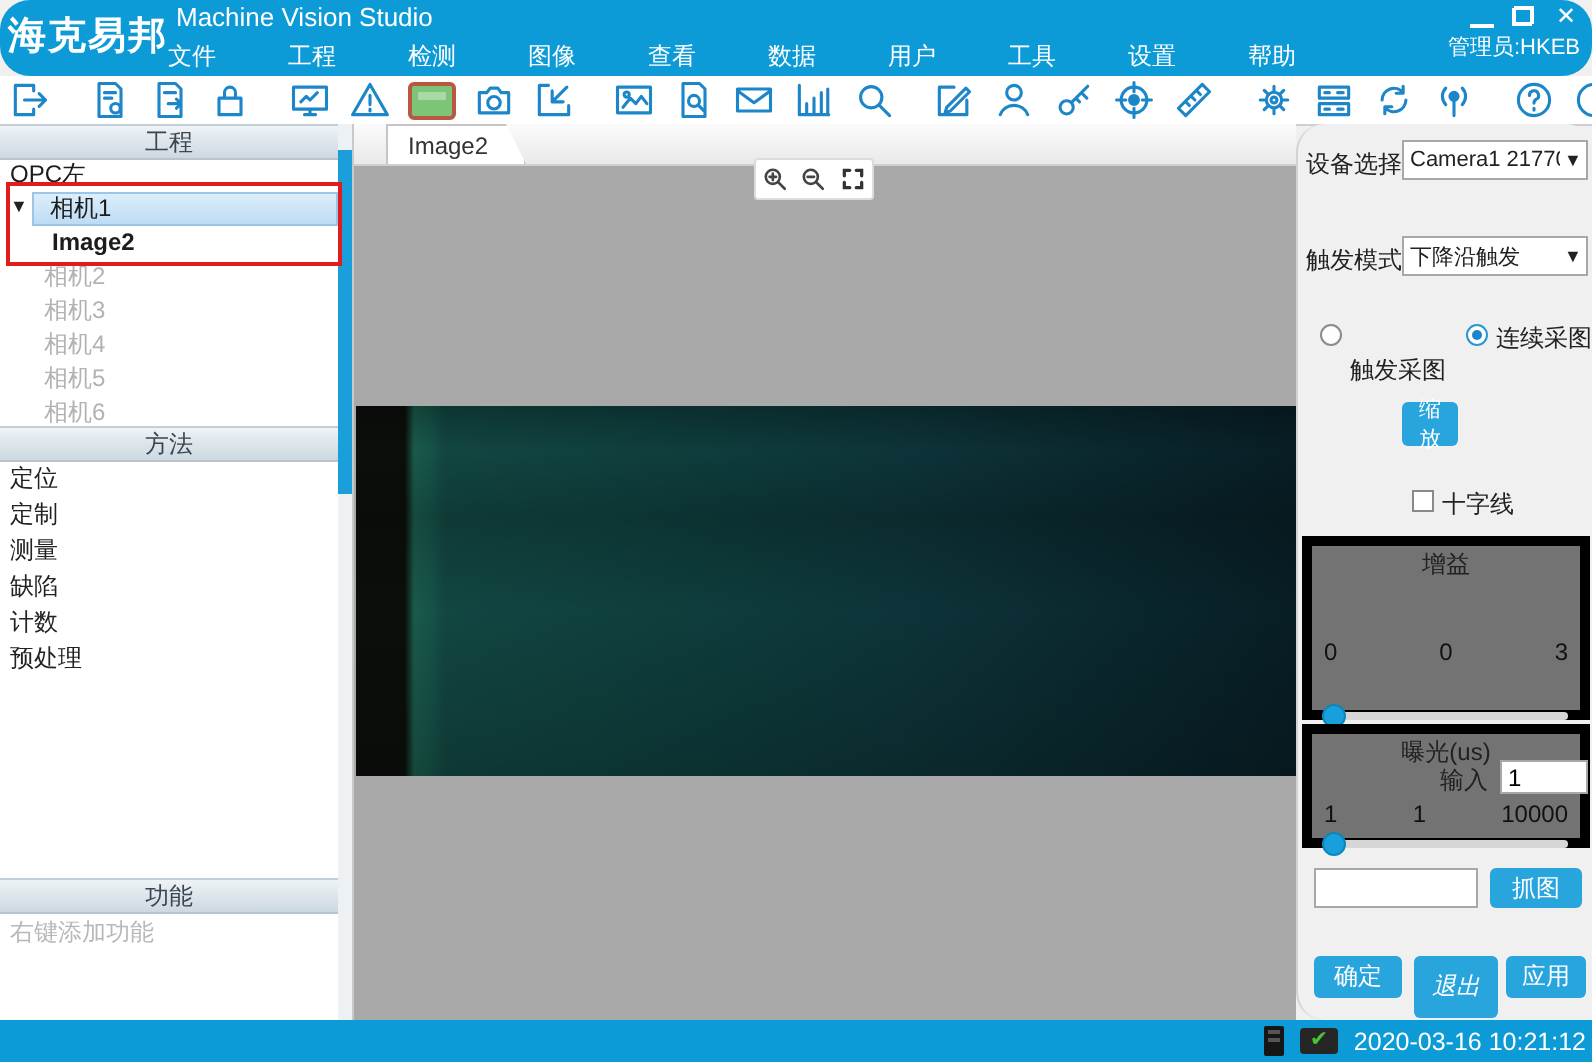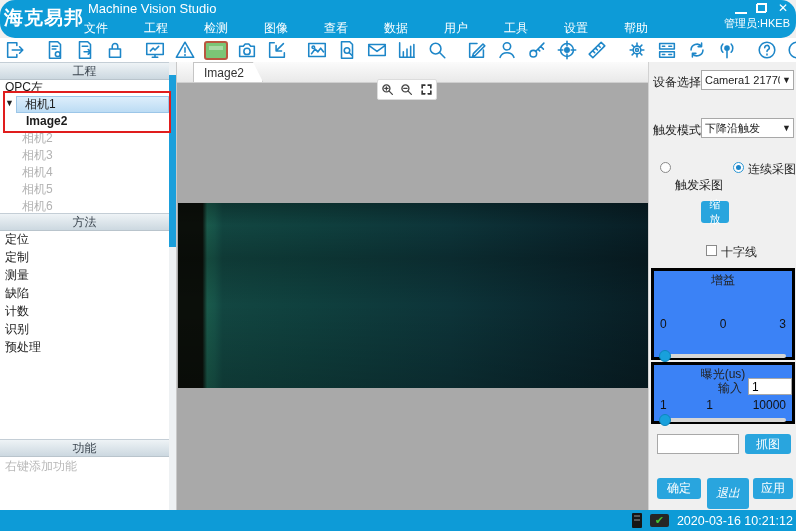--- a/index.html
+++ b/index.html
@@ -52,32 +52,32 @@
        font-size:12px;color:#333;line-height:20px;padding-left:10px;box-sizing:border-box;}
   .viewer{position:absolute;left:0;top:21px;width:471px;height:427px;background:#a9a9a9;}
   .zoom-bar{position:absolute;left:200px;top:-4px;width:58px;height:19px;background:#fff;border:1px solid #dcdcdc;border-radius:2px;
             display:flex;align-items:center;justify-content:space-around;z-index:4;}
   .zb{width:15px;height:15px;display:flex;align-items:center;justify-content:center;}
   .cam-image{position:absolute;left:1px;top:120px;width:470px;height:185px;
      background:
        linear-gradient(180deg, rgba(0,0,0,0.25) 0%, rgba(0,0,0,0) 12%, rgba(0,0,0,0.18) 30%, rgba(0,0,0,0) 55%, rgba(0,0,0,0.2) 100%),
        linear-gradient(90deg,#0b0f0a 0%,#0b0f0a 5.2%,#1a5a4b 6.2%,#175449 7.8%,#124641 9.5%,#0f403e 28%,#0d3439 58%,#0a272e 82%,#081e25 100%);}
   
-  .right-panel{position:absolute;left:648px;top:62px;width:148px;height:448px;background:#f0f0f0;border-left:1px solid #d2d2d2;font-size:12px;color:#222;}
+  .right-panel{position:absolute;left:648px;top:62px;width:148px;height:448px;background:#f0f0f0;border-left:1px solid #d2d2d2;font-size:12px;color:#222;border-radius:14px;}
   .rp-label{position:absolute;font-size:12px;color:#222;}
   .rp-select{position:absolute;height:20px;background:#fff;border:1px solid #a8a8a8;display:flex;align-items:center;box-sizing:border-box;}
   .rp-select .val{flex:1;font-size:11px;padding-left:3px;white-space:nowrap;overflow:hidden;}
   .rp-select .arr{width:13px;font-size:9px;color:#222;text-align:center;}
   .radio{position:absolute;width:11px;height:11px;border:1px solid #8a8a8a;border-radius:50%;background:#fdfdfd;box-sizing:border-box;}
   .radio.on{border-color:#2a96d4;}
   .radio.on::after{content:"";position:absolute;left:2px;top:2px;width:5px;height:5px;border-radius:50%;background:#1b85c9;}
   .checkbox{position:absolute;width:11px;height:11px;border:1px solid #8a8a8a;background:#fff;box-sizing:border-box;}
   .btn{position:absolute;background:#29a5de;color:#fff;border:none;border-radius:3px;font-size:12px;
        font-family:inherit;display:flex;align-items:center;justify-content:center;box-sizing:border-box;}
-  .group{position:absolute;left:2px;width:144px;border:3px solid #000000;background:#3b82f6;box-sizing:border-box;}
+  .group{position:absolute;left:2px;width:144px;border:5px solid #000000;background:#737373;box-sizing:border-box;}
   .group .gtitle{text-align:center;font-size:12px;color:#222;margin-top:1px;}
   .vals{position:absolute;left:6px;right:6px;display:flex;justify-content:space-between;font-size:12px;color:#111;}
   .slider{position:absolute;left:6px;right:6px;height:4px;background:#d6d6d6;border-radius:2px;}
   .slider .thumb{position:absolute;left:-1px;top:-4px;width:12px;height:12px;border-radius:50%;background:#18a0dc;border:1px solid #0e86bd;box-sizing:border-box;}
   .text-input{position:absolute;background:#fff;border:1px solid #a8a8a8;font-size:12px;font-family:inherit;padding:0 3px;box-sizing:border-box;}
   
   .statusbar{position:absolute;left:0;top:510px;width:796px;height:21px;background:#0d9bd7;}
   .sb-right{position:absolute;right:3px;top:0;height:21px;display:flex;align-items:center;gap:8px;}
   .tower-icon{width:10px;height:15px;background:#161616;border-radius:1px;position:relative;}
   .tower-icon::after{content:"";position:absolute;left:2px;top:2px;right:2px;height:2px;background:#555;box-shadow:0 4px 0 #555;}
@@ -283,21 +283,20 @@
         </div>
     </div>
     <div class="red-box"></div>
     <div class="sec-header abs" style="top:151px;">方法</div>
     <div class="methods">
         <div class="method-row">定位</div>
         <div class="method-row">定制</div>
         <div class="method-row">测量</div>
         <div class="method-row">缺陷</div>
         <div class="method-row">计数</div>
-        <div class="method-row">识别</div>
         <div class="method-row">预处理</div>
       </div>
     <div class="sec-header abs" style="top:377px;">功能</div>
     <div class="func-hint" style="position:absolute;left:0;top:395px;">右键添加功能</div>
     <div class="tree-scroll">
       <div class="tree-thumb"></div>
     </div>
   </div>
 
   <div class="center">

